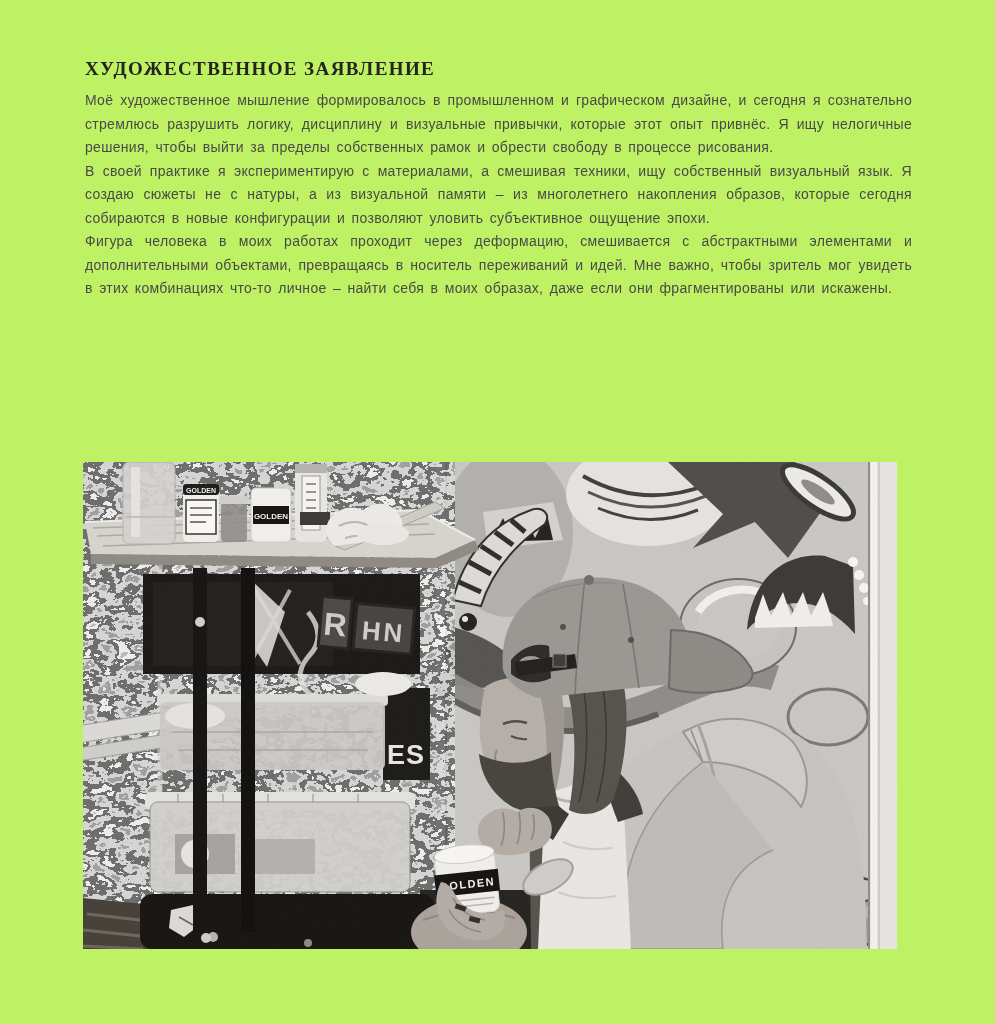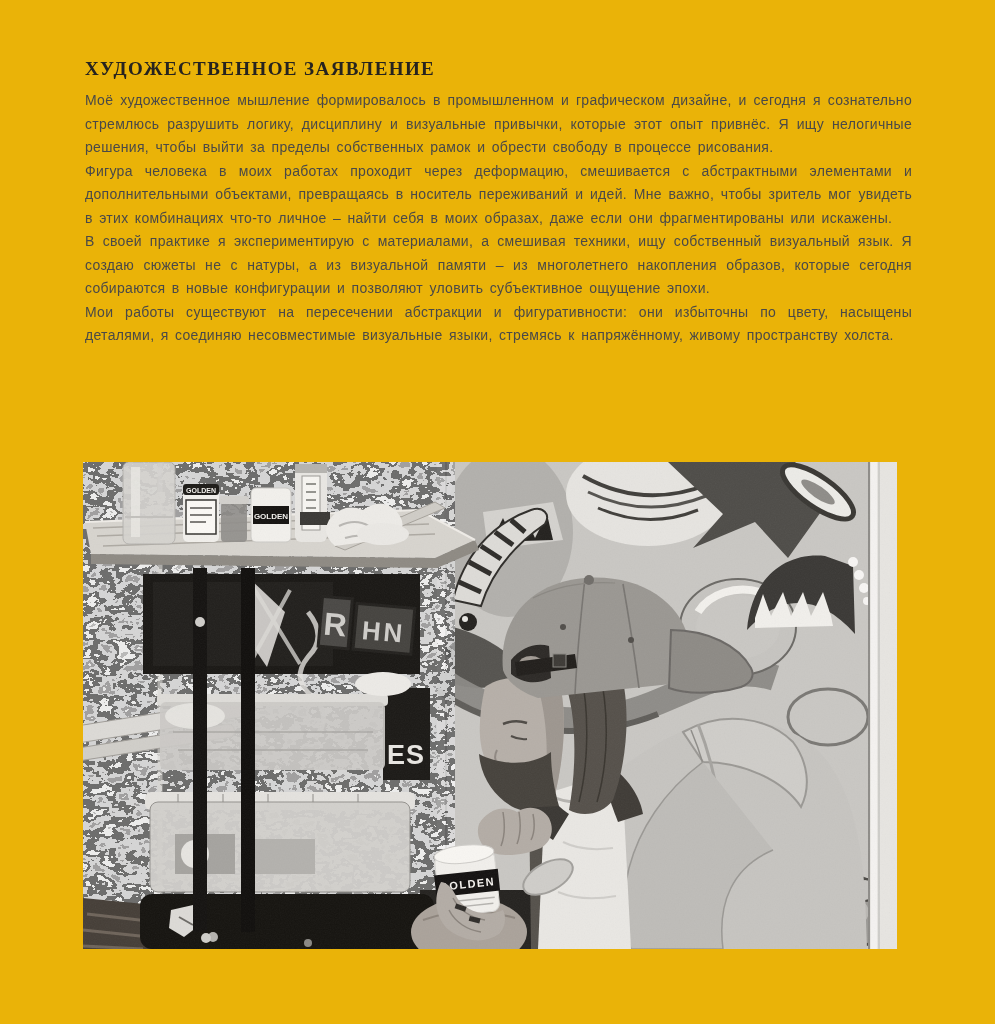--- a/index.html
+++ b/index.html
@@ -1,37 +1,36 @@
 <!DOCTYPE html>
 <html><head>
 <meta charset="utf-8">
 <style>
   html,body{margin:0;padding:0;}
   body{background:#e9e6e1;font-family:"Liberation Sans",sans-serif;}
-  .page{position:relative;width:995px;height:1024px;background:#eab308;overflow:hidden;}
+  .page{position:relative;width:995px;height:1024px;background:#bef264;overflow:hidden;}
   .content{position:absolute;left:85px;top:58px;width:827px;}
   .title{font-family:"Liberation Serif",serif;font-weight:700;font-size:19px;
          letter-spacing:1.4px;color:#26231f;margin:0 0 9px 0;}
   .paragraphs p{margin:0;font-size:14px;line-height:23.5px;color:#4a4948;
          text-align:justify;letter-spacing:0.3px;word-spacing:0.16em;}
   .photo-wrap{position:absolute;left:83px;top:462px;width:814px;height:487px;}
   .photo-wrap svg{display:block;width:814px;height:487px;}
   svg text{font-family:"Liberation Sans",sans-serif;}
 </style>
 </head>
 <body>
 
 <div class="page">
   <div class="content">
     <h1 class="title">ХУДОЖЕСТВЕННОЕ ЗАЯВЛЕНИЕ</h1>
     <div class="paragraphs">
         <p>Моё художественное мышление формировалось в промышленном и графическом дизайне, и сегодня я сознательно стремлюсь разрушить логику, дисциплину и визуальные привычки, которые этот опыт привнёс. Я ищу нелогичные решения, чтобы выйти за пределы собственных рамок и обрести свободу в процессе рисования.</p>
+        <p>В своей практике я экспериментирую с материалами, а смешивая техники, ищу собственный визуальный язык. Я создаю сюжеты не с натуры, а из визуальной памяти – из многолетнего накопления образов, которые сегодня собираются в новые конфигурации и позволяют уловить субъективное ощущение эпохи.</p>
         <p>Фигура человека в моих работах проходит через деформацию, смешивается с абстрактными элементами и дополнительными объектами, превращаясь в носитель переживаний и идей. Мне важно, чтобы зритель мог увидеть в этих комбинациях что-то личное – найти себя в моих образах, даже если они фрагментированы или искажены.</p>
-        <p>В своей практике я экспериментирую с материалами, а смешивая техники, ищу собственный визуальный язык. Я создаю сюжеты не с натуры, а из визуальной памяти – из многолетнего накопления образов, которые сегодня собираются в новые конфигурации и позволяют уловить субъективное ощущение эпохи.</p>
-        <p>Мои работы существуют на пересечении абстракции и фигуративности: они избыточны по цвету, насыщены деталями, я соединяю несовместимые визуальные языки, стремясь к напряжённому, живому пространству холста.</p>
       </div>
   </div>
 
   <div class="photo-wrap">
   <svg viewBox="0 0 814 487" xmlns="http://www.w3.org/2000/svg">
     <defs>
       <filter id="splat" x="-5%" y="-5%" width="110%" height="110%">
         <feTurbulence type="fractalNoise" baseFrequency="0.06 0.09" numOctaves="4" seed="11"></feTurbulence>
         <feColorMatrix type="saturate" values="0"></feColorMatrix>
         <feComponentTransfer>

